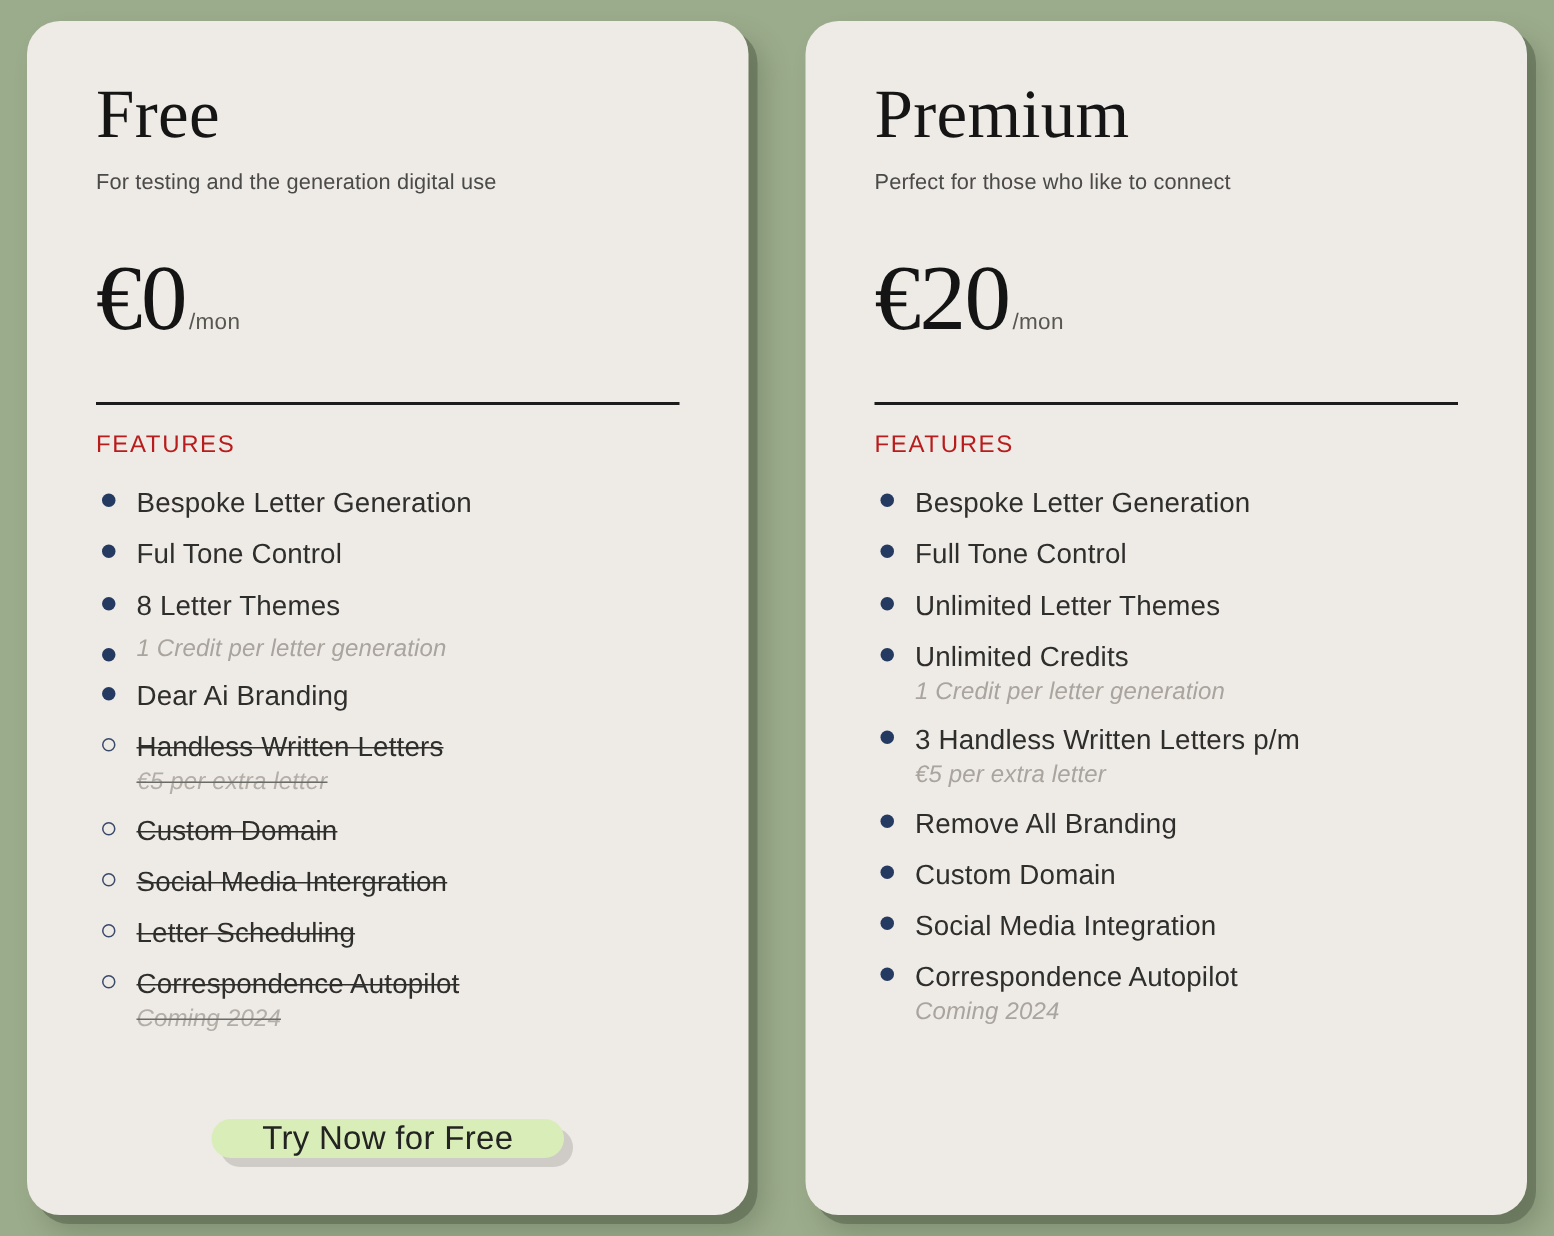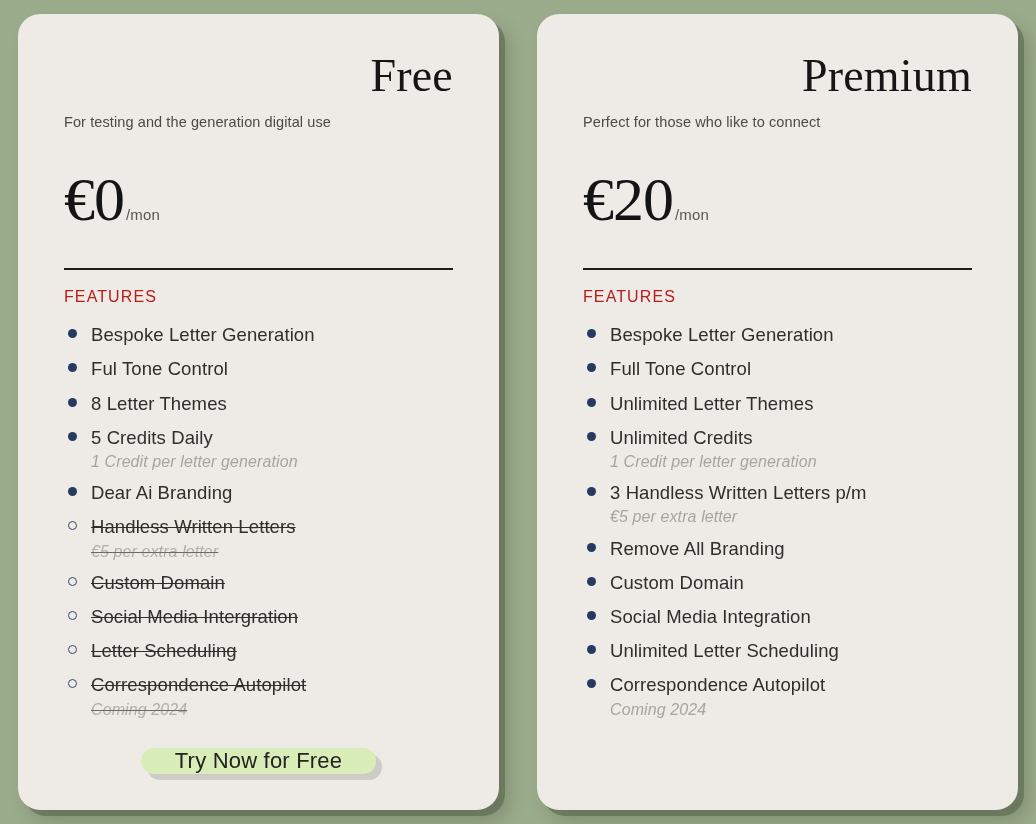--- a/index.html
+++ b/index.html
@@ -36,21 +36,20 @@
   }
 
   .plan-name {
     font-family: "Liberation Serif", serif;
     font-size: 46px;
     line-height: 1.05;
     color: #151515;
     margin: 0 0 14px 0;
     font-weight: 400;
     letter-spacing: 0.2px;
-    text-align: right;
   }
 
   .plan-tagline {
     font-size: 14.5px;
     color: #4a4a48;
     margin: 0 0 42px 0;
     letter-spacing: 0.1px;
   }
 
   .price-row {
@@ -195,21 +194,20 @@
         </li>
         <li class="feature-item">
           <span class="bullet on"></span>
           <div class="feature-text-col">
             <div class="feature-title">8 Letter Themes</div>
           </div>
         </li>
         <li class="feature-item">
           <span class="bullet on"></span>
           <div class="feature-text-col">
-            <div class="feature-title">5 Credits Daily</div>
             <div class="feature-note">1 Credit per letter generation</div>
           </div>
         </li>
         <li class="feature-item">
           <span class="bullet on"></span>
           <div class="feature-text-col">
             <div class="feature-title">Dear Ai Branding</div>
           </div>
         </li>
         <li class="feature-item disabled">
@@ -310,26 +308,20 @@
         </li>
         <li class="feature-item">
           <span class="bullet on"></span>
           <div class="feature-text-col">
             <div class="feature-title">Social Media Integration</div>
           </div>
         </li>
         <li class="feature-item">
           <span class="bullet on"></span>
           <div class="feature-text-col">
-            <div class="feature-title">Unlimited Letter Scheduling</div>
-          </div>
-        </li>
-        <li class="feature-item">
-          <span class="bullet on"></span>
-          <div class="feature-text-col">
             <div class="feature-title">Correspondence Autopilot</div>
             <div class="feature-note">Coming 2024</div>
           </div>
         </li>
       </ul>
 
   </section>
 
 </div>
 

